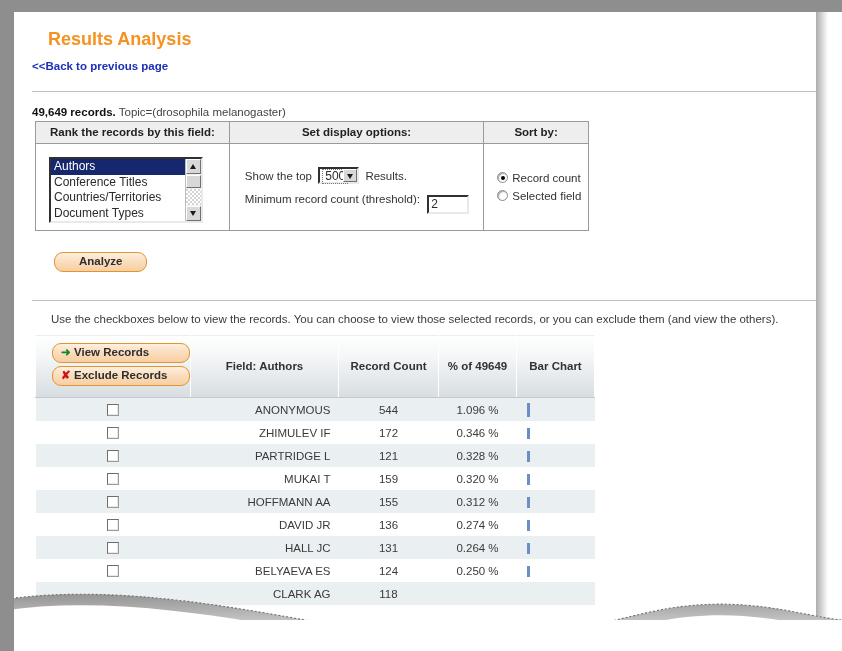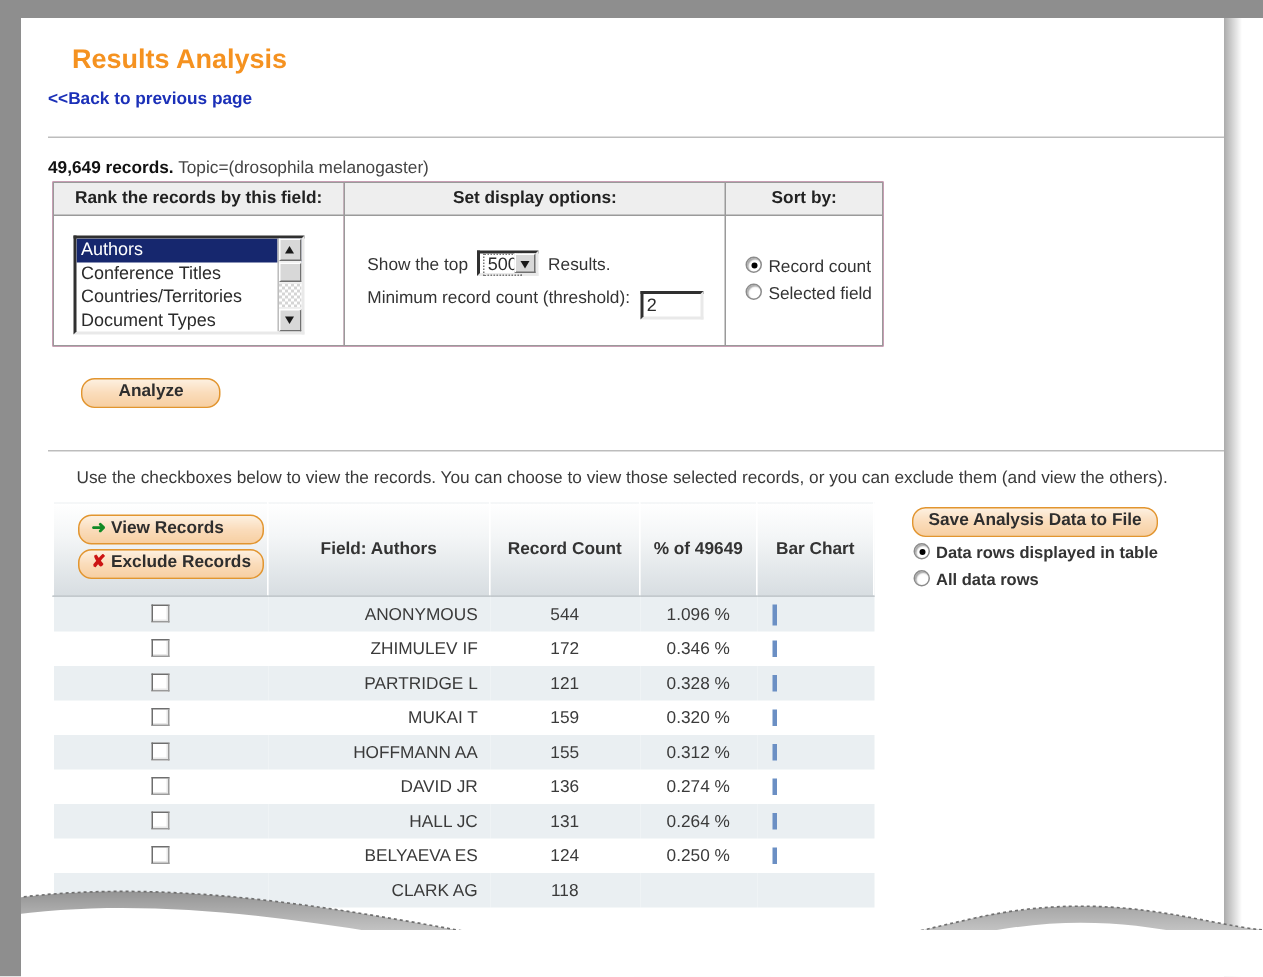--- a/index.html
+++ b/index.html
@@ -398,21 +398,21 @@
   .bar {
     display: inline-block;
     width: 3px;
     background: #6b8fc4;
     vertical-align: middle;
   }
 
   
   .btnstack .pill {
     display: block;
-    width: 124px;
+    width: 138px;
     box-sizing: border-box;
     padding: 2px 4px 3px 8px;
     margin-bottom: 3px;
     text-align: left;
   }
   .ico { display: inline-block; width: 13px; font-weight: bold; }
   .ico.arrow { color: #118a26; }
   .ico.cross { color: #cc1414; }
 
   
@@ -610,29 +610,20 @@
           <tr class="alt">
             <td class="c-check"></td>
             <td class="c-field">CLARK AG</td>
             <td class="c-count">118</td>
             <td class="c-pct"></td>
             <td class="c-bar"></td>
           </tr>
         </tbody>
     </table>
 
-    <div id="savepanel">
-      <span class="pill">Save Analysis Data to File</span>
-      <div class="radio-row">
-        <span class="radio on"></span><span>Data rows displayed in table</span>
-      </div>
-      <div class="radio-row">
-        <span class="radio"></span><span>All data rows</span>
-      </div>
-    </div>
 
   </div>
 
   <div id="page-shadow"></div>
 
   <svg id="torn" viewBox="0 0 842 65" preserveAspectRatio="none">
     <defs>
       <linearGradient id="tshade" x1="0" y1="0" x2="0" y2="1">
         <stop offset="0%" stop-color="rgba(0,0,0,0.42)"></stop>
         <stop offset="100%" stop-color="rgba(0,0,0,0)"></stop>

